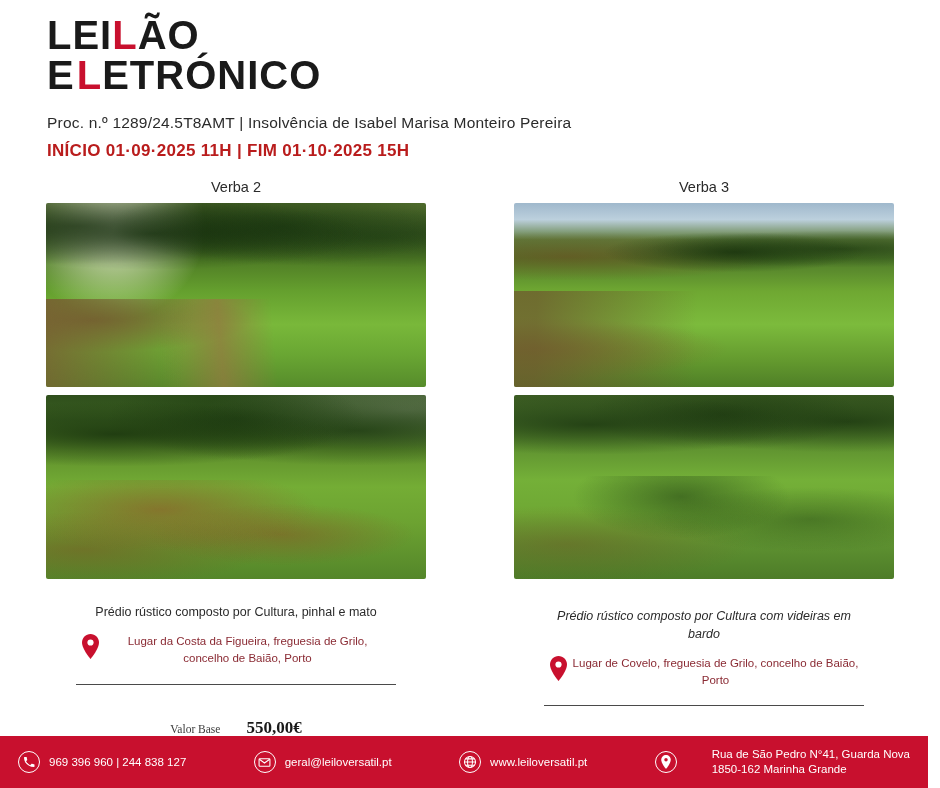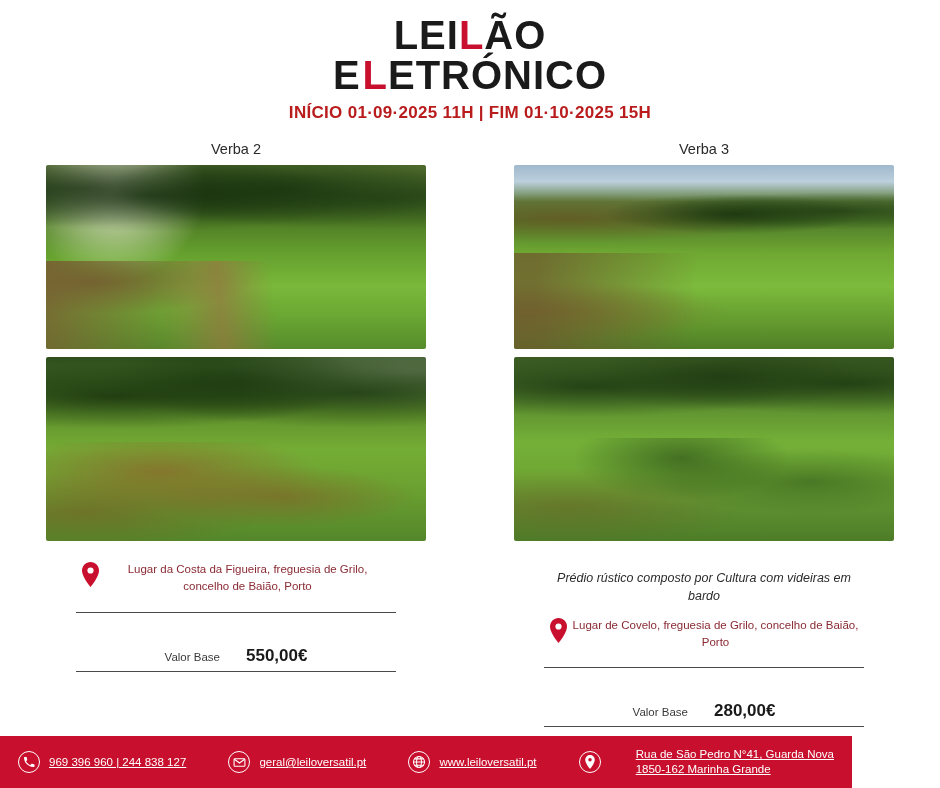--- a/index.html
+++ b/index.html
@@ -13,21 +13,22 @@
     position: relative;
     width: 940px; height: 788px;
     background: #ffffff;
     display: flex;
     flex-direction: column;
   }
 
   
   .header {
     padding-top: 16px;
-    text-align: center;
+    text-align: left;
+    margin-left: 47px;
   }
   .logo {
     font-weight: bold;
     line-height: 0.95;
     color: #1a1a1a;
     letter-spacing: 0.5px;
   }
   .logo-line1 {
     font-size: 40px;
     letter-spacing: 1px;
@@ -201,49 +202,49 @@
   .price-row {
     margin-top: 18px;
     width: 320px;
     border-top: 1.4px solid #4a4a4a;
     border-bottom: 1.4px solid #4a4a4a;
     padding: 5px 0 5px 0;
     display: flex;
     align-items: baseline;
     justify-content: center;
     gap: 26px;
+    font-family: Liberation Serif, serif;
   }
   .price-label {
     font-size: 11.5px;
     color: #3a3a3a;
   }
   .price-value {
     font-size: 17px;
     font-weight: bold;
     color: #1a1a1a;
     margin-top: 28px;
   }
 
   
   .lot.right .lot-desc { margin-top: 20px; font-style: italic; }
   .lot.right .price-row { margin-top: 16px; }
 
   
   .footer {
     position: absolute;
     left: 0; bottom: 0;
-    width: 852px;
+    width: 928px;
     height: 52px;
     background: #c8102e;
     color: #ffffff;
     display: flex;
     align-items: center;
     justify-content: space-between;
     padding: 0 18px;
-    text-decoration: underline;
   }
   .f-item {
     display: flex;
     align-items: center;
     gap: 9px;
     font-size: 11.5px;
     white-space: nowrap;
   }
   .f-icon {
     width: 22px; height: 22px;
@@ -264,29 +265,31 @@
 </head>
 <body>
 
 <div class="page">
 
   <div class="header">
     <div class="logo">
       <div class="logo-line1"><span>LEI</span><span class="accent">L</span><span>ÃO</span></div>
       <div class="logo-line2"><span class="lead">E</span><span class="accent">L</span><span>ETRÓNICO</span></div>
     </div>
+    <div class="proc-line">Proc. n.º 1289/24.5T8AMT | Insolvência de Isabel Marisa Monteiro Pereira</div>
     <div class="dates-line">INÍCIO 01·09·2025 11H | FIM 01·10·2025 15H</div>
   </div>
 
   <div class="lots">
 
     <div class="lot left">
       <div class="lot-title">Verba 2</div>
       <div class="photo photo-a"></div>
       <div class="photo photo-b"></div>
+      <div class="lot-desc">Prédio rústico composto por Cultura, pinhal e mato</div>
       <div class="lot-loc">
         <span class="pin">
           <svg width="19" height="25" viewBox="0 0 19 25">
             <path d="M9.5 0C4.8 0 1 3.8 1 8.5C1 15 9.5 25 9.5 25S18 15 18 8.5C18 3.8 14.2 0 9.5 0Z" fill="#c8102e"></path>
             <circle cx="9.5" cy="8.5" r="3.1" fill="#ffffff"></circle>
           </svg>
         </span>
         <span class="lot-loc-text">Lugar da Costa da Figueira, freguesia de Grilo, concelho de Baião, Porto</span>
       </div>
       <div class="price-row">

